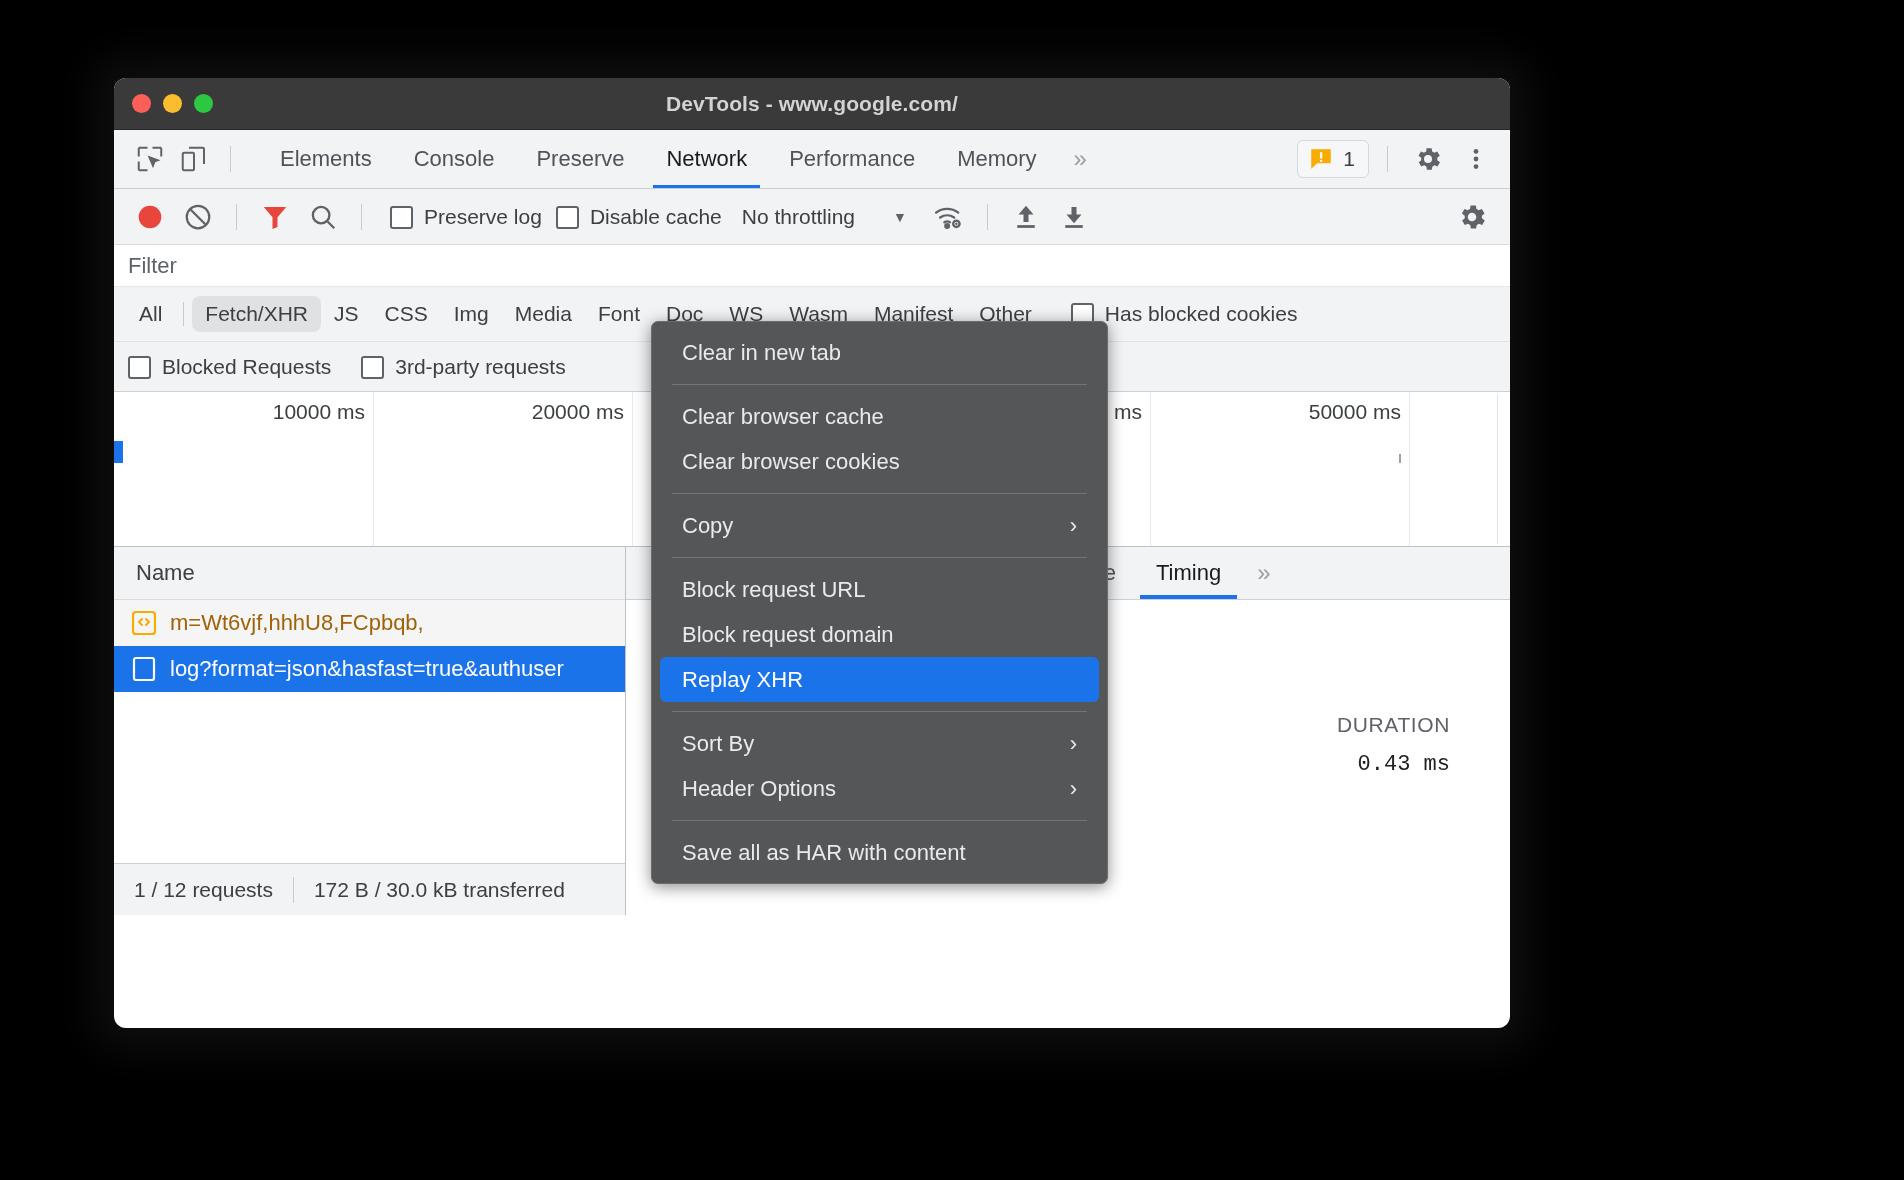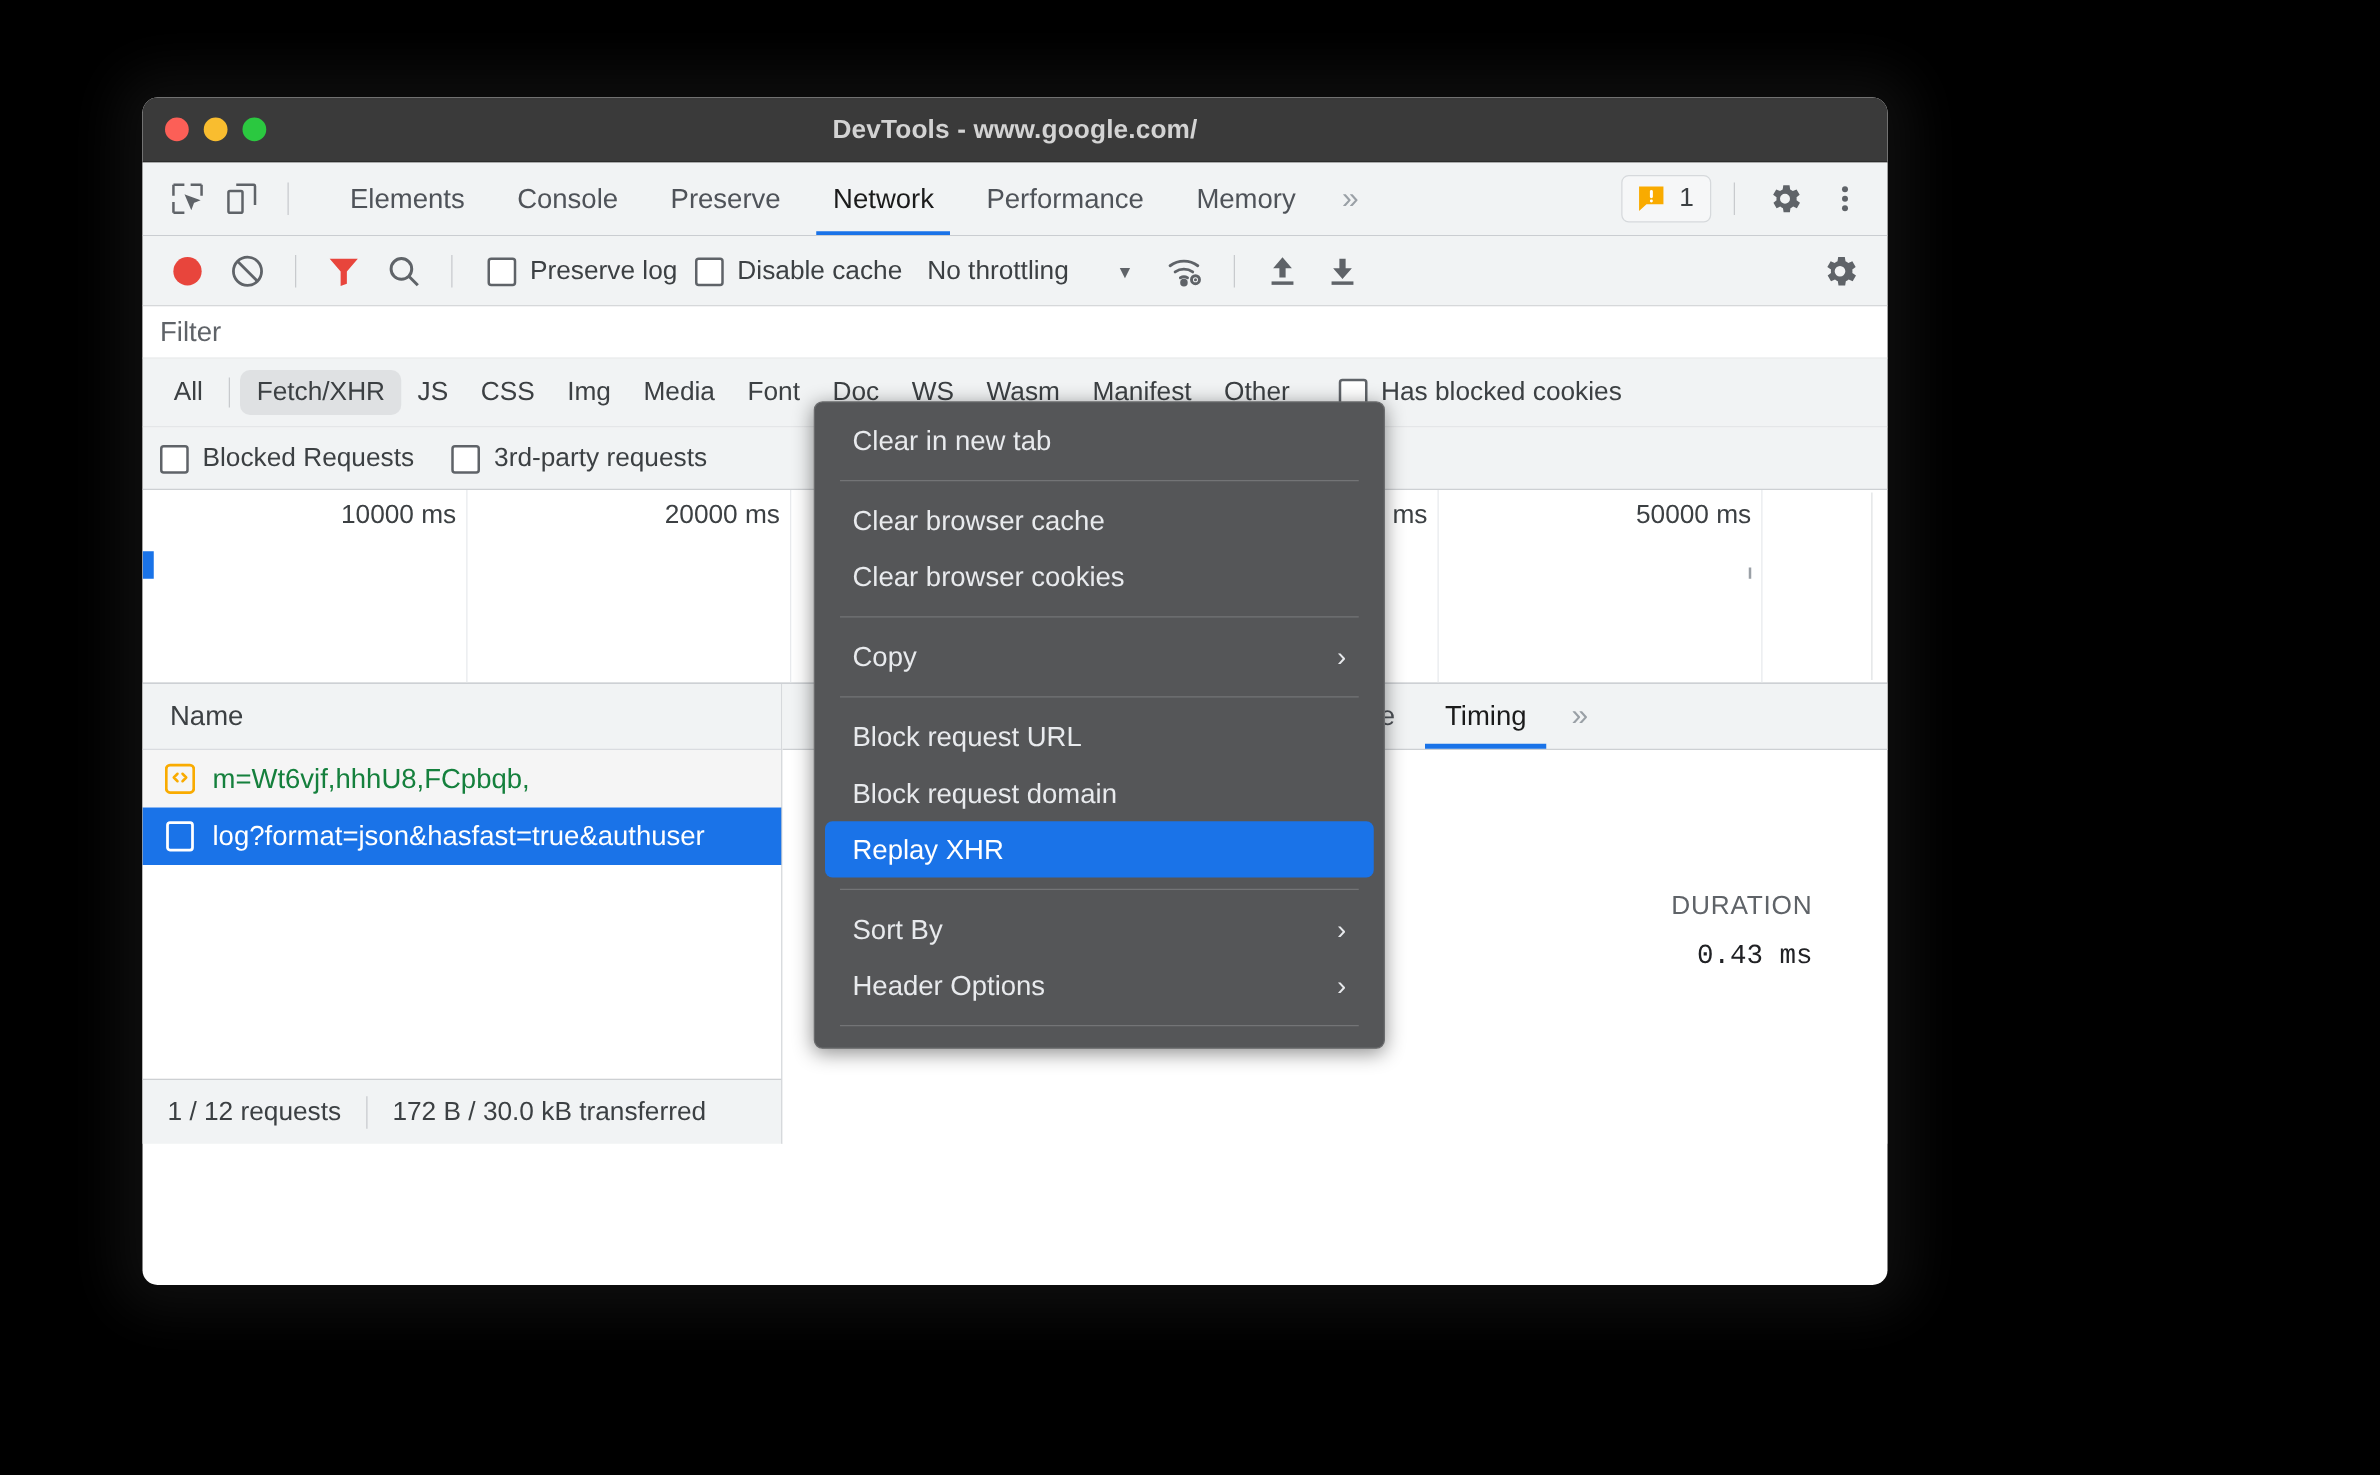--- a/index.html
+++ b/index.html
@@ -167,21 +167,21 @@
     display: flex; flex-direction: column;
   }
   .lp-header {
     height: 53px; background: #f1f3f4;
     display: flex; align-items: center; padding-left: 22px;
     font-size: 22px; color: #3c4043;
     border-bottom: 1px solid #dadce0;
   }
   .reqrow {
     height: 46px; display: flex; align-items: center; padding-left: 18px;
-    font-size: 22px; color: #15803d; white-space: nowrap; overflow: hidden;
+    font-size: 22px; color: #a16207; white-space: nowrap; overflow: hidden;
   }
   .reqrow.alt { background: #f5f5f5; }
   .reqrow.sel { background: #1a73e8; color: #fff; }
   .rowicon { width: 24px; height: 26px; margin-right: 14px; flex: 0 0 auto; }
   .lp-fill { flex: 1; background: #fff; }
   .statusbar {
     height: 52px; background: #f1f3f4;
     border-top: 1px solid #cdd0d3;
     display: flex; align-items: center;
     font-size: 21px; color: #3c4043; white-space: nowrap; overflow: hidden;
@@ -539,16 +539,19 @@
       <div class="msep"></div>
       <div class="mi">
         <span>Sort By</span>
         <span class="sub">›</span>
       </div>
       <div class="mi">
         <span>Header Options</span>
         <span class="sub">›</span>
       </div>
       <div class="msep"></div>
+      <div class="mi">
+        <span>Save all as HAR with content</span>
+      </div>
     </div>
 
   </div>
 </div>
 
 </body></html>

